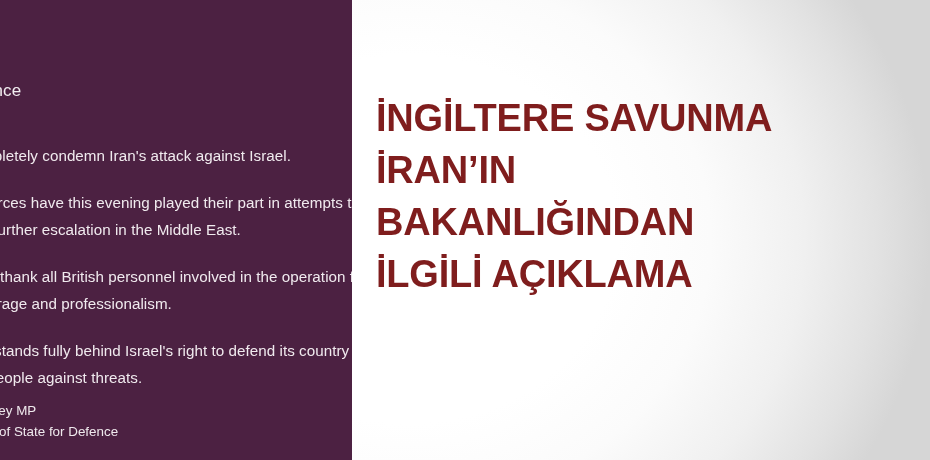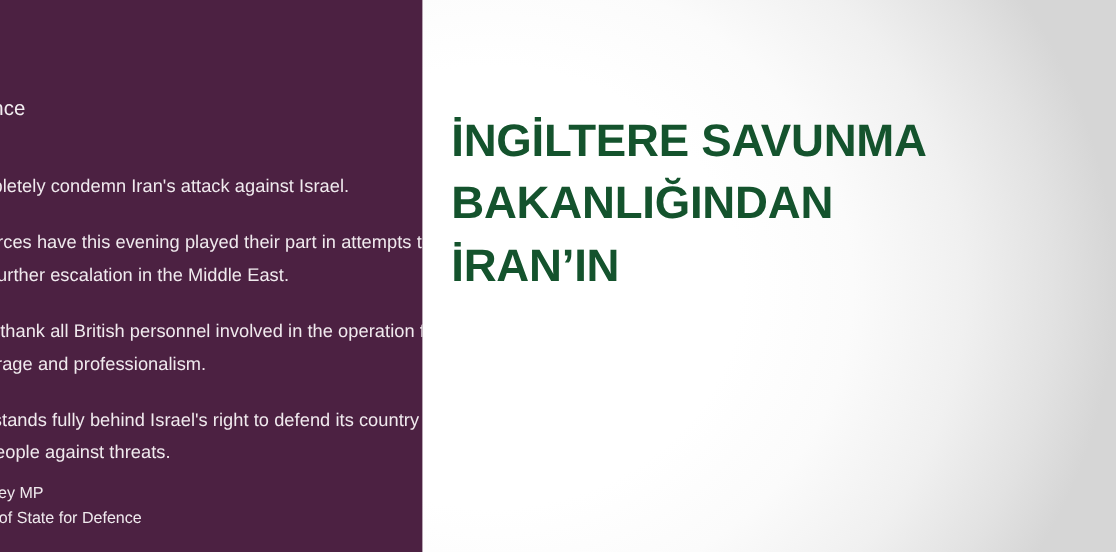--- a/index.html
+++ b/index.html
@@ -89,21 +89,21 @@
 
   
   .headline {
     position: absolute;
     left: 376px;
     top: 92px;
     width: 540px;
   }
   .headline .hl-line {
     display: block;
-    color: #14532d;
+    color: #7f1d1d;
     font-size: 38px;
     font-weight: 700;
     line-height: 52px;
     letter-spacing: -0.2px;
     white-space: nowrap;
   }
 </style>
 </head>
 <body>
 
@@ -129,17 +129,18 @@
       <div class="signature">
         <span>John Healey MP</span>
         <span>Secretary of State for Defence</span>
       </div>
 
     </div>
   </div>
 
   <div class="headline">
     <span class="hl-line">İNGİLTERE SAVUNMA</span>
+    <span class="hl-line">İRAN’IN</span>
     <span class="hl-line">BAKANLIĞINDAN</span>
-    <span class="hl-line">İRAN’IN</span>
+    <span class="hl-line">İLGİLİ AÇIKLAMA</span>
   </div>
 
 </div>
 
 </body></html>

